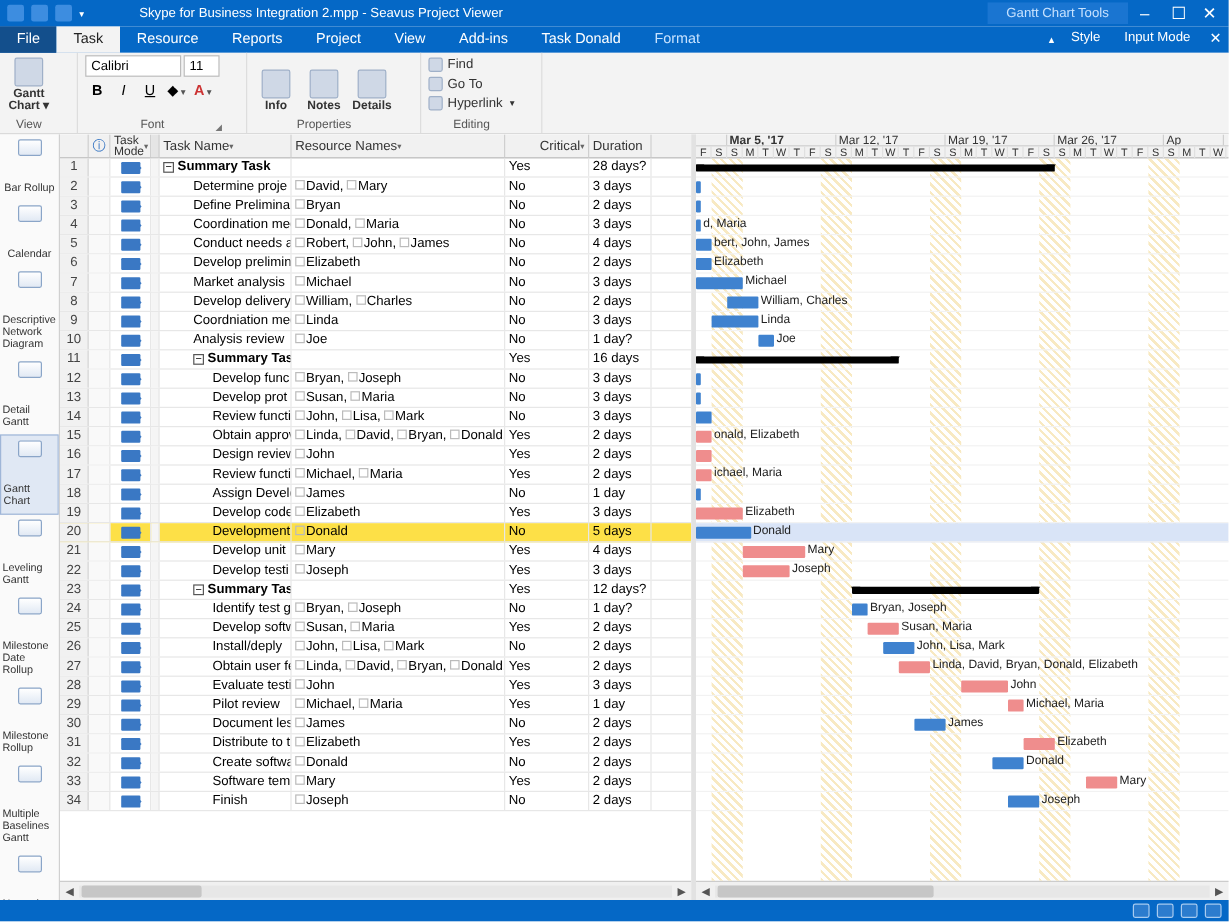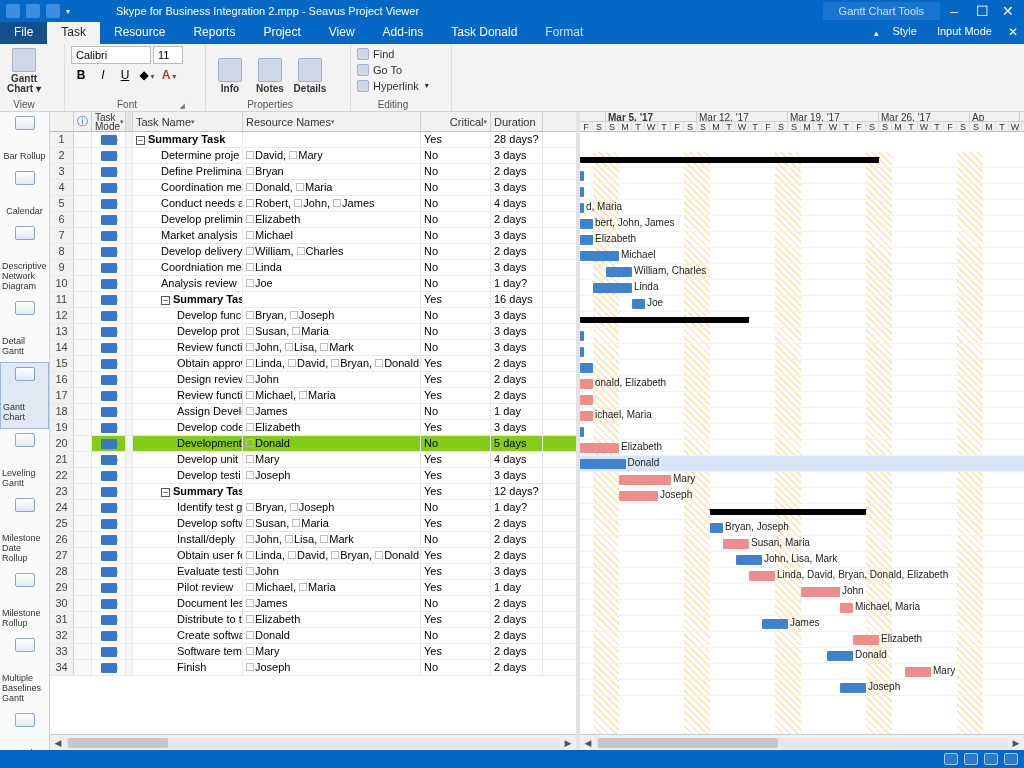--- a/index.html
+++ b/index.html
@@ -53,21 +53,21 @@
 .workarea { display: flex; height: calc(768px - 22px - 22px - 68px - 18px); }
 .tablepane { width: 530px; border-right: 4px solid #e2e2e2; display: flex; flex-direction: column; position: relative; background: #fff; overflow: hidden; }
 .ganttpane { flex: 1; display: flex; flex-direction: column; background: #fff; overflow: hidden; position: relative; }
 
 
 .thead { display: grid; grid-template-columns: 24px 18px 34px 7px 110px 178px 70px 52px; height: 20px; background: #f1f1f1; border-bottom: 1px solid #bcbcbc; font-size: 11px; color: #333; }
 .thead .th { border-right: 1px solid #cfcfcf; padding: 2px 3px; display: flex; align-items: center; overflow: hidden; }
 .thead .th .dd { font-size: 7px; color: #666; }
 .tbody { flex: 1; overflow: hidden; font-size: 11px; }
 .trow { display: grid; grid-template-columns: 24px 18px 34px 7px 110px 178px 70px 52px; height: 16px; border-bottom: 1px solid #e7e7e7; }
-.trow.sel { background: #84cc16; }
+.trow.sel { background: #fde047; }
 .trow .td { border-right: 1px solid #e7e7e7; padding: 1px 3px; overflow: hidden; white-space: nowrap; }
 .trow .rownum { background: #f1f1f1; text-align: center; border-right: 1px solid #cfcfcf; color: #444; }
 .trow .info { background: #f9f9f9; }
 .trow .mode { display: flex; align-items: center; justify-content: center; }
 .modeicon { width: 16px; height: 10px; background: #3a78c4; border-radius: 1px; position: relative; }
 .modeicon::after { content: ""; position: absolute; right: -4px; top: 2px; border: 3px solid transparent; border-left-color: #3a78c4; }
 .trow.summary .td.name b { font-weight: bold; }
 .outline-toggle { display: inline-block; width: 9px; height: 9px; border: 1px solid #555; text-align: center; line-height: 7px; font-size: 9px; margin-right: 3px; cursor: pointer; }
 .indent1 { padding-left: 28px !important; }
 .indent2 { padding-left: 44px !important; }
@@ -80,21 +80,21 @@
 .hscroll .track { flex: 1; position: relative; height: 10px; background: #e7e7e7; }
 .hscroll .thumb { position: absolute; left: 2px; width: 100px; height: 10px; background: #c6c6c6; border-radius: 2px; }
 
 
 .timescale { height: 20px; background: #f1f1f1; border-bottom: 1px solid #bcbcbc; font-size: 10px; color: #333; position: relative; }
 .timescale .weeks { display: flex; height: 10px; border-bottom: 1px solid #cfcfcf; }
 .timescale .weeks .wk { border-right: 1px solid #cfcfcf; padding-left: 2px; overflow: hidden; white-space: nowrap; }
 .timescale .days { display: flex; height: 10px; }
 .timescale .days .dy { border-right: 1px solid #e0e0e0; text-align: center; width: 13px; font-size: 9px; }
 
-.ganttbody { flex: 1; position: relative; overflow: hidden; margin-top: 20px; }
+.ganttbody { flex: 1; position: relative; overflow: hidden; }
 .nonwork { position: absolute; top: 0; bottom: 0; width: 26px; background: repeating-linear-gradient(45deg, #f5e0a8, #f5e0a8 2px, transparent 2px, transparent 5px); opacity: .7; }
 .ganttrow { height: 16px; position: relative; border-bottom: 1px solid #f2f2f2; }
 .ganttrow.sel { background: #d9e4f7; }
 .bar { position: absolute; top: 3px; height: 10px; border-radius: 1px; }
 .bar.norm { background: #3f82cf; }
 .bar.crit { background: #ef8d8d; }
 .bar.summary { height: 6px; top: 5px; background: #000; }
 .bar.summary::before, .bar.summary::after { content:""; position:absolute; top:0; width:0; height:0; border:4px solid transparent; border-top-color:#000; }
 .bar.summary::before { left:-1px; }
 .bar.summary::after { right:-1px; }

